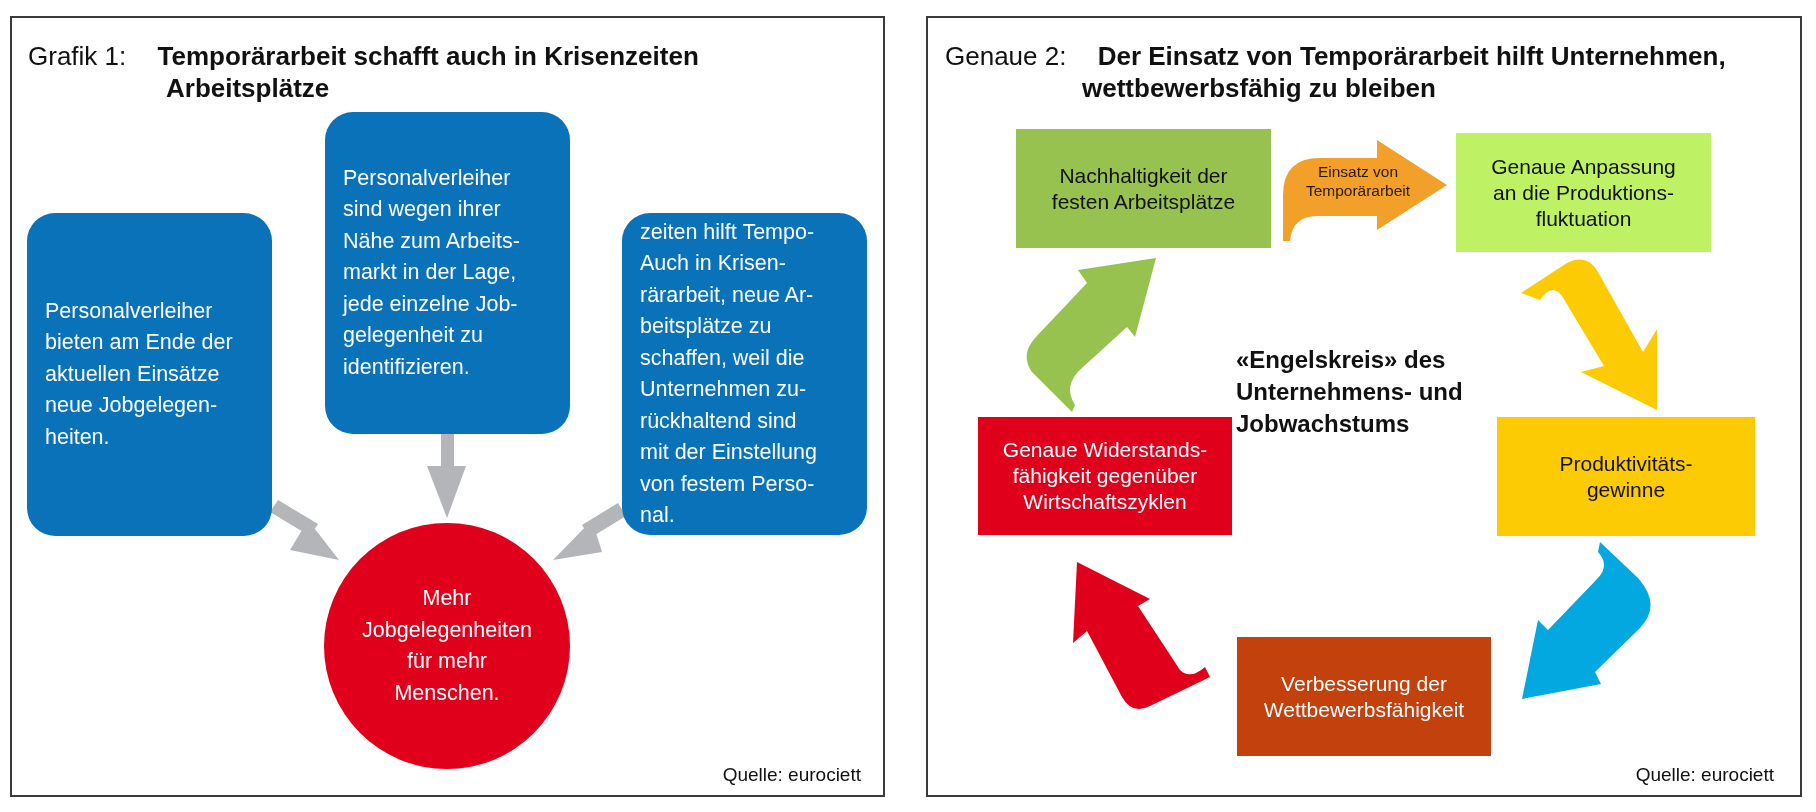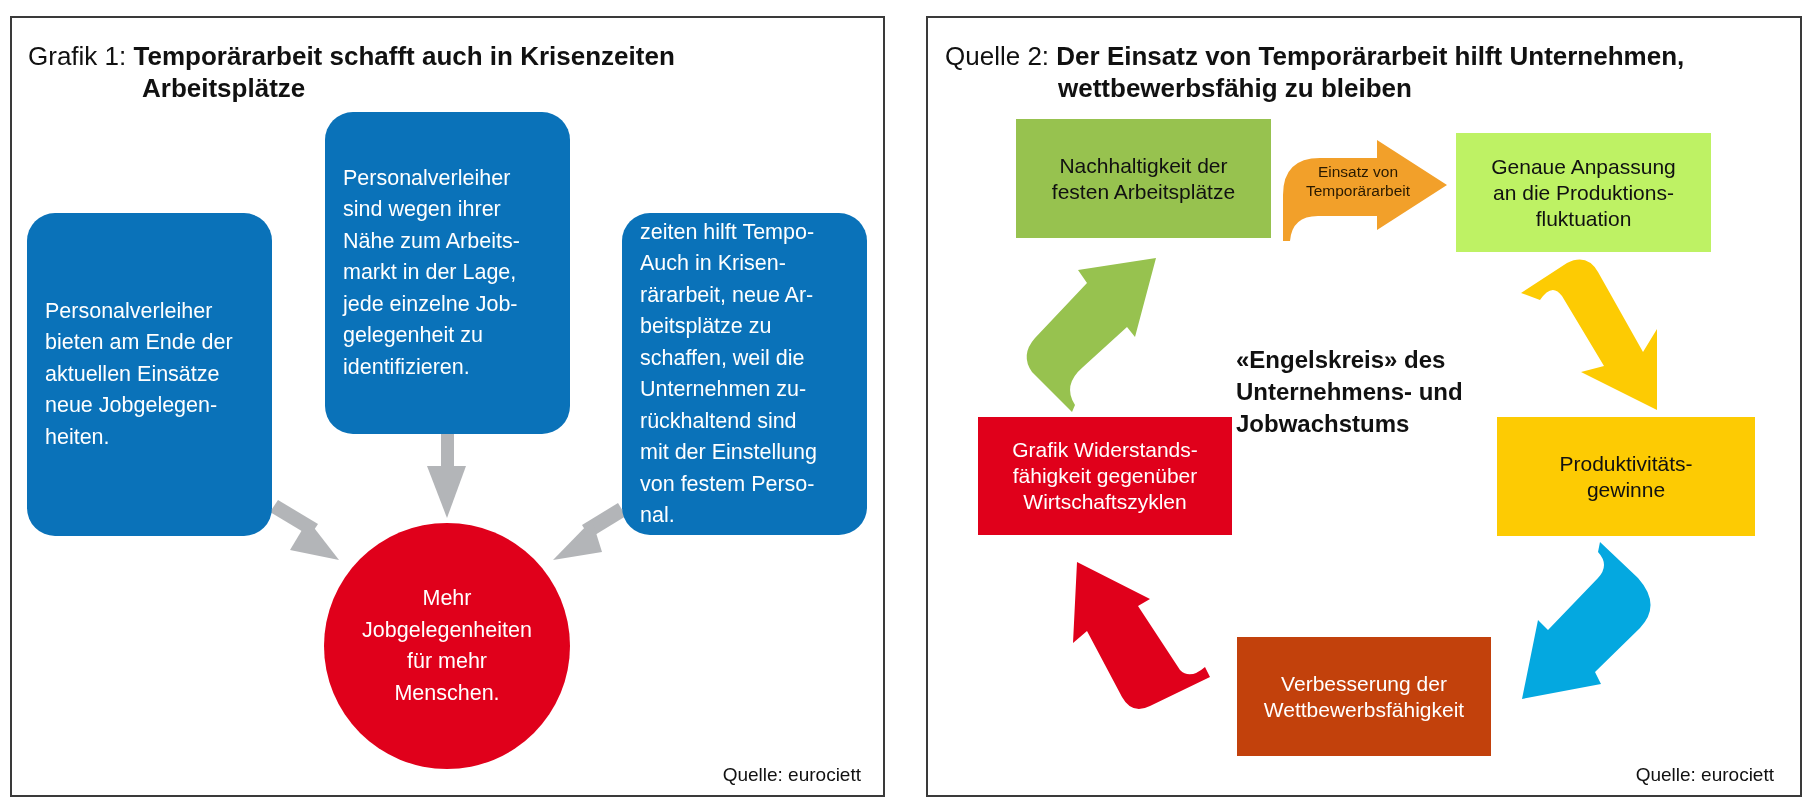--- a/index.html
+++ b/index.html
@@ -2,21 +2,21 @@
 <html><head>
 <meta charset="utf-8">
 <style>
   html, body { margin:0; padding:0; background:#ffffff; }
   body { width:1816px; height:812px; position:relative; overflow:hidden; font-family:"Liberation Sans", sans-serif; color:#111; }
   .panel { position:absolute; border:2px solid #3a3a3a; box-sizing:border-box; background:#fff; }
   #panel1 { left:10px; top:16px; width:875px; height:781px; }
   #panel2 { left:926px; top:16px; width:876px; height:781px; }
   .title { position:absolute; font-size:26px; line-height:32px; white-space:nowrap; }
   .title .prefix { font-weight:normal; }
-  .title .bold { font-weight:bold; }
+  .title .bold { font-weight:bold;margin-left:24px; }
   .source { position:absolute; font-size:19px; white-space:nowrap; }
   .rbox { position:absolute; background:#0a72b9; border-radius:28px; color:#fff; font-size:21.5px; line-height:31.5px; box-sizing:border-box; padding:0 18px; display:flex; flex-direction:column; justify-content:center; }
   .rbox span { display:block; white-space:nowrap; }
   .circle { position:absolute; background:#e0001b; border-radius:50%; color:#fff; font-size:21.5px; line-height:31.5px; display:flex; flex-direction:column; justify-content:center; align-items:center; text-align:left; }
   .circle span { display:block; white-space:nowrap; }
   .sq { position:absolute; display:flex; flex-direction:column; justify-content:center; align-items:center; text-align:center; font-size:21px; line-height:26px; box-sizing:border-box; }
   .sq span { display:block; white-space:nowrap; }
   svg.overlay { position:absolute; left:0; top:0; }
   .center-text { position:absolute; font-weight:bold; font-size:24px; line-height:32px; white-space:nowrap; }
   .center-text span { display:block; }
@@ -90,21 +90,21 @@
   <span>Jobgelegenheiten</span>
   <span>für mehr</span>
   <span>Menschen.</span>
 </div>
 
 <div class="source" style="right:955px; top:764px;">Quelle: eurociett</div>
 
 <div id="panel2" class="panel"></div>
 
 <div class="title" style="left:945px; top:40px;">
-  <span class="prefix">Quelle 2:</span>
+  <span class="prefix">Genaue 2:</span>
   <span class="bold">Der Einsatz von Temporärarbeit hilft Unternehmen,</span>
 </div>
 <div class="title" style="left:1058px; top:72px;">
   <span class="bold">wettbewerbsfähig zu bleiben</span>
 </div>
 
 <svg class="overlay" width="1816" height="812">
 
   <path fill="#f2a02a" d="M1283,241 L1283,195 Q1283,158 1320,158 L1377,158 L1377,140 L1447,185 L1377,230 L1377,216 L1318,216 Q1292,216 1290,241 Z"></path>
 
@@ -115,21 +115,21 @@
   <path fill="#e0001b" d="M1210,677 L1205,667 Q1190,680 1180,670 L1138,606 L1150,599 L1077,562 L1073,643 L1087,631 L1122,697 Q1132,715 1150,706 Z"></path>
 
   <path fill="#97c24f" d="M1072,412 L1032,372 Q1020,355 1035,338 L1087,283 L1078,270 L1156,258 L1135,337 L1127,327 L1083,367 Q1062,385 1075,405 Z"></path>
 </svg>
 
 <div class="arrow-label" style="left:1298px; top:162px; width:120px;">
   <span>Einsatz von</span>
   <span>Temporärarbeit</span>
 </div>
 
-<div class="sq" style="left:1016px; top:119px; width:255px; height:119px; background:#97c24f; color:#111;">
+<div class="sq" style="left:1016px; top:129px; width:255px; height:119px; background:#97c24f; color:#111;">
   <span>Nachhaltigkeit der</span>
   <span>festen Arbeitsplätze</span>
 </div>
 
 <div class="sq" style="left:1456px; top:133px; width:255px; height:119px; background:#bef264; color:#111;">
   <span>Genaue Anpassung</span>
   <span>an die Produktions-</span>
   <span>fluktuation</span>
 </div>
 
@@ -137,21 +137,21 @@
   <span>Produktivitäts-</span>
   <span>gewinne</span>
 </div>
 
 <div class="sq" style="left:1237px; top:637px; width:254px; height:119px; background:#c2410c; color:#fff;">
   <span>Verbesserung der</span>
   <span>Wettbewerbsfähigkeit</span>
 </div>
 
 <div class="sq" style="left:978px; top:417px; width:254px; height:118px; background:#e0001b; color:#fff;">
-  <span>Grafik Widerstands-</span>
+  <span>Genaue Widerstands-</span>
   <span>fähigkeit gegenüber</span>
   <span>Wirtschaftszyklen</span>
 </div>
 
 <div class="center-text" style="left:1236px; top:344px; width:260px;">
   <span>«Engelskreis» des</span>
   <span>Unternehmens- und</span>
   <span>Jobwachstums</span>
 </div>
 

